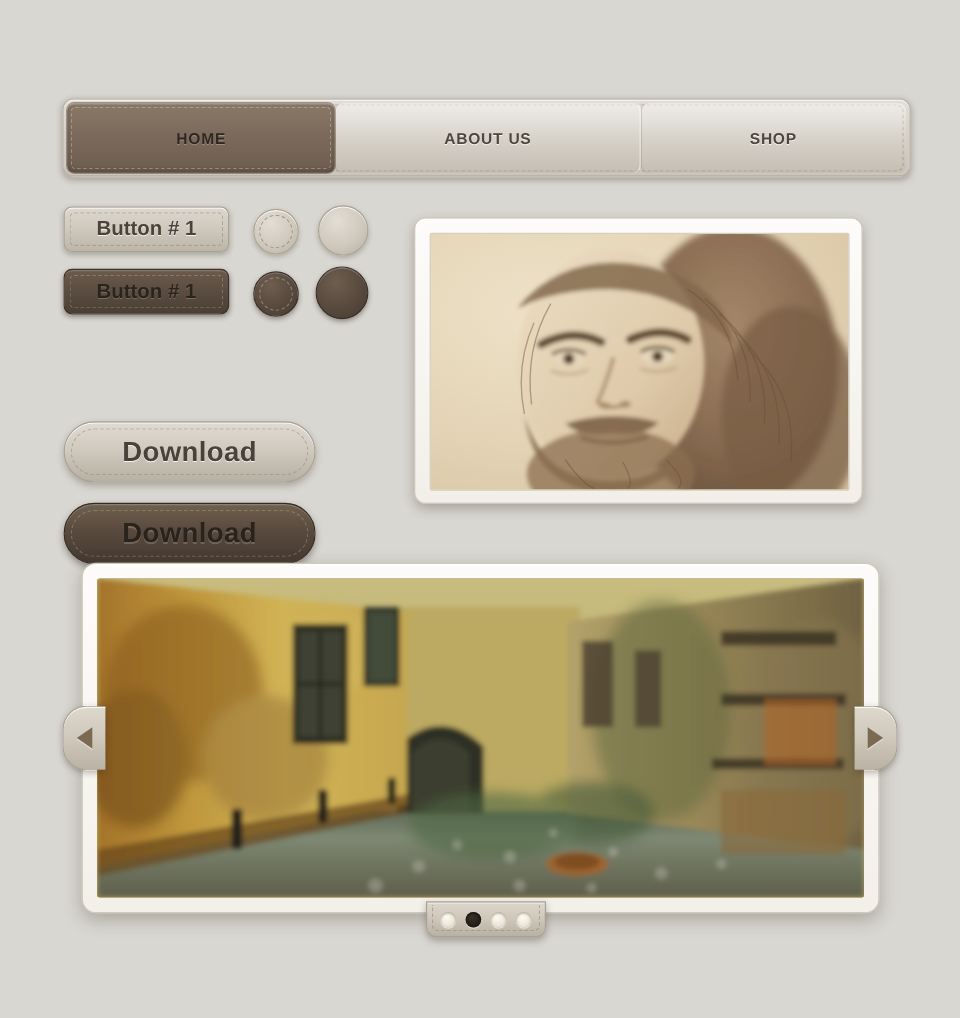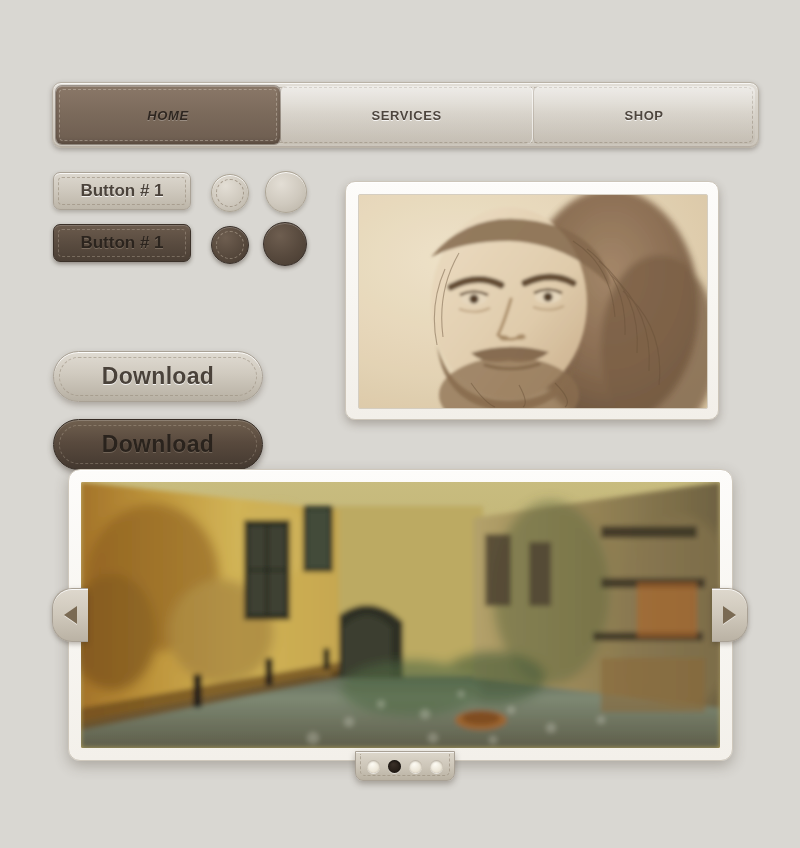--- a/index.html
+++ b/index.html
@@ -52,21 +52,21 @@
     font-weight: bold;
     letter-spacing: 0.6px;
     color: #4e463e;
     text-shadow: 0 1px 0 rgba(255,255,255,0.8);
     border-radius: 6px;
     cursor: pointer;
     box-shadow: inset -1px 0 0 rgba(255,255,255,0.6), inset 1px 0 0 rgba(150,138,122,0.35);
     background:
       linear-gradient(180deg, rgba(255,255,255,0.45) 0%, rgba(255,255,255,0.05) 50%, rgba(140,128,112,0.12) 100%);
   }
-  .nav-item:first-child { box-shadow: inset -1px 0 0 rgba(255,255,255,0.6); font-style: italic; }
+  .nav-item:first-child { box-shadow: inset -1px 0 0 rgba(255,255,255,0.6); }
   .nav-item:last-child  { box-shadow: inset 1px 0 0 rgba(150,138,122,0.35); }
   .nav-item.active {
     color: #2e2620;
     text-shadow: 0 1px 0 rgba(255,255,255,0.25);
     background:
       linear-gradient(180deg, #8a7868 0%, #7b6a5b 48%, #6d5d50 100%);
     box-shadow:
       inset 0 1px 0 rgba(255,255,255,0.28),
       inset 0 -2px 4px rgba(40,30,22,0.35),
       0 0 0 1px rgba(70,58,48,0.45);
@@ -314,21 +314,21 @@
   }
 </style>
 </head>
 <body>
 
 <div class="navbar">
   <div class="nav-item active">
       <span>HOME</span>
     </div>
   <div class="nav-item">
-      <span>SERVICES</span>
+      <span>ABOUT US</span>
     </div>
   <div class="nav-item">
       <span>SHOP</span>
     </div>
 </div>
 
 <div class="btn-small btn-light">
   <span>Button # 1</span>
 </div>
 <div class="btn-small btn-dark">

